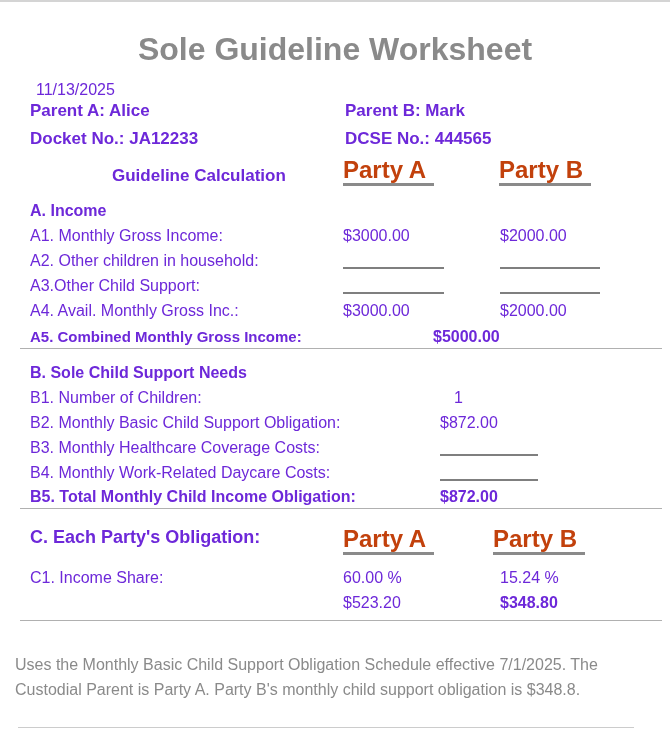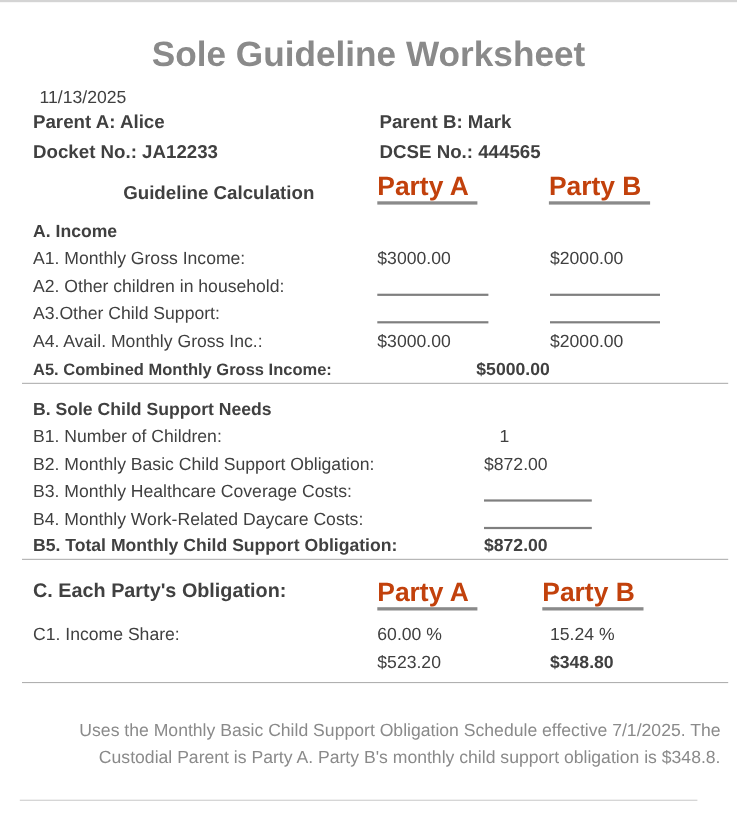--- a/index.html
+++ b/index.html
@@ -18,21 +18,21 @@
   }
   .top-border {
     position: absolute;
     top: 0; left: 0;
     width: 670px; height: 2px;
     background: #d4d4d4;
   }
   .abs { position: absolute; }
   .t {
     font-size: 16px;
-    color: #404040;
+    color: #6d28d9;
     white-space: nowrap;
     line-height: 17px;
   }
   .b { font-weight: 700; }
   .title {
     position: absolute;
     top: 31px; left: 0;
     width: 670px;
     text-align: center;
     font-size: 32px;
@@ -68,21 +68,20 @@
     height: 1px;
     background: #cccccc;
   }
   .footer-note {
     position: absolute;
     top: 652px; left: 15px;
     width: 640px;
     font-size: 16px;
     line-height: 25px;
     color: #8a8a8a;
-    text-align: right;
   }
 </style>
 </head>
 <body>
 
 <div class="sheet">
   <div class="top-border"></div>
 
   <h1 class="title">Sole Guideline Worksheet</h1>
 
@@ -126,21 +125,21 @@
 
   <div class="t abs" style="top:414px;left:30px">B2. Monthly Basic Child Support Obligation:</div>
   <div class="t abs" style="top:414px;left:440px">$872.00</div>
 
   <div class="t abs" style="top:439px;left:30px">B3. Monthly Healthcare Coverage Costs:</div>
   <div class="abs blank" style="top:440px;left:440px;width:98px"></div>
 
   <div class="t abs" style="top:464px;left:30px">B4. Monthly Work-Related Daycare Costs:</div>
   <div class="abs blank" style="top:465px;left:440px;width:98px"></div>
 
-  <div class="t b abs" style="top:488px;left:30px">B5. Total Monthly Child Support Obligation:</div>
+  <div class="t b abs" style="top:488px;left:30px">B5. Total Monthly Child Income Obligation:</div>
   <div class="t b abs" style="top:488px;left:440px">$872.00</div>
 
   <div class="divider" style="top:508px"></div>
 
   <div class="t b abs" style="top:529px;left:30px;font-size:18px">C. Each Party's Obligation:</div>
   <div class="party-header abs" style="top:526px;left:343px">Party A</div>
   <div class="party-header abs" style="top:526px;left:493px">Party B</div>
 
   <div class="t abs" style="top:569px;left:30px">C1. Income Share:</div>
   <div class="t abs" style="top:569px;left:343px">60.00 %</div>

